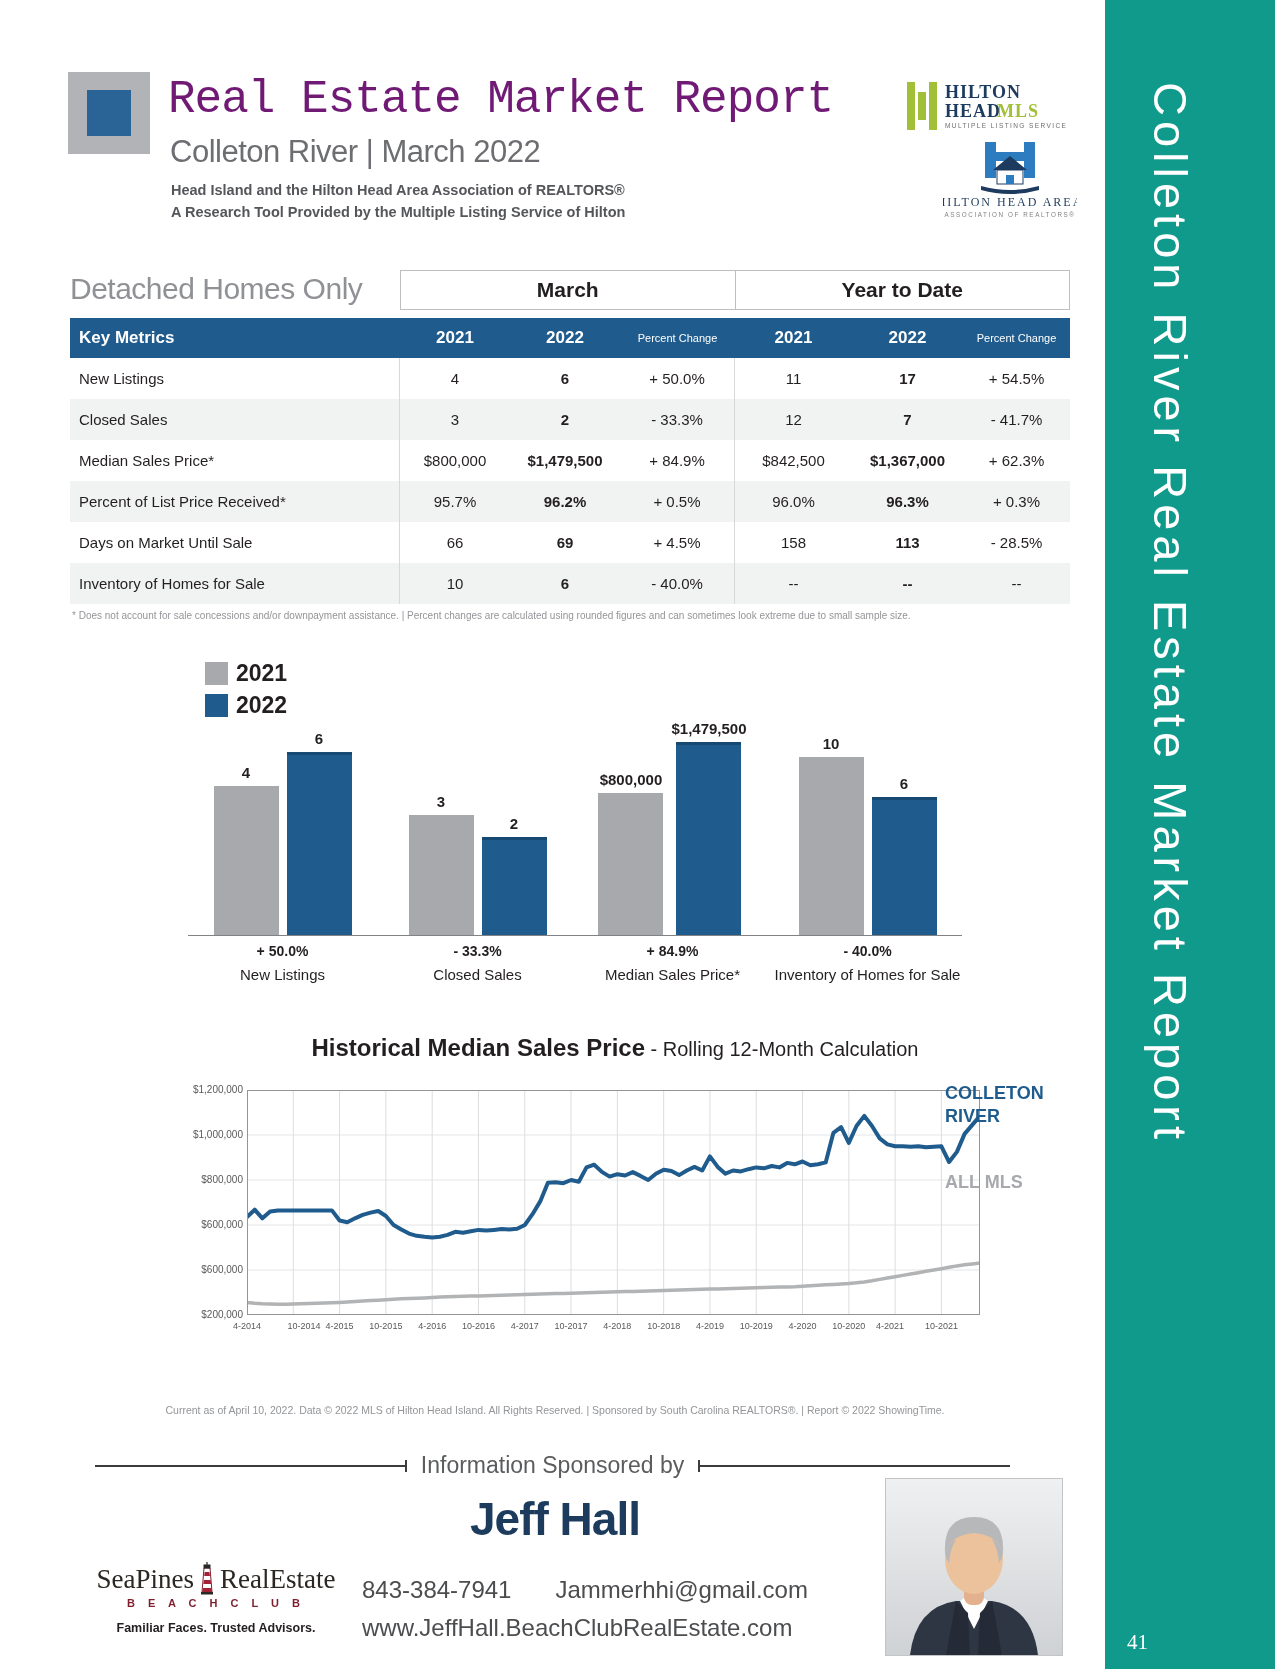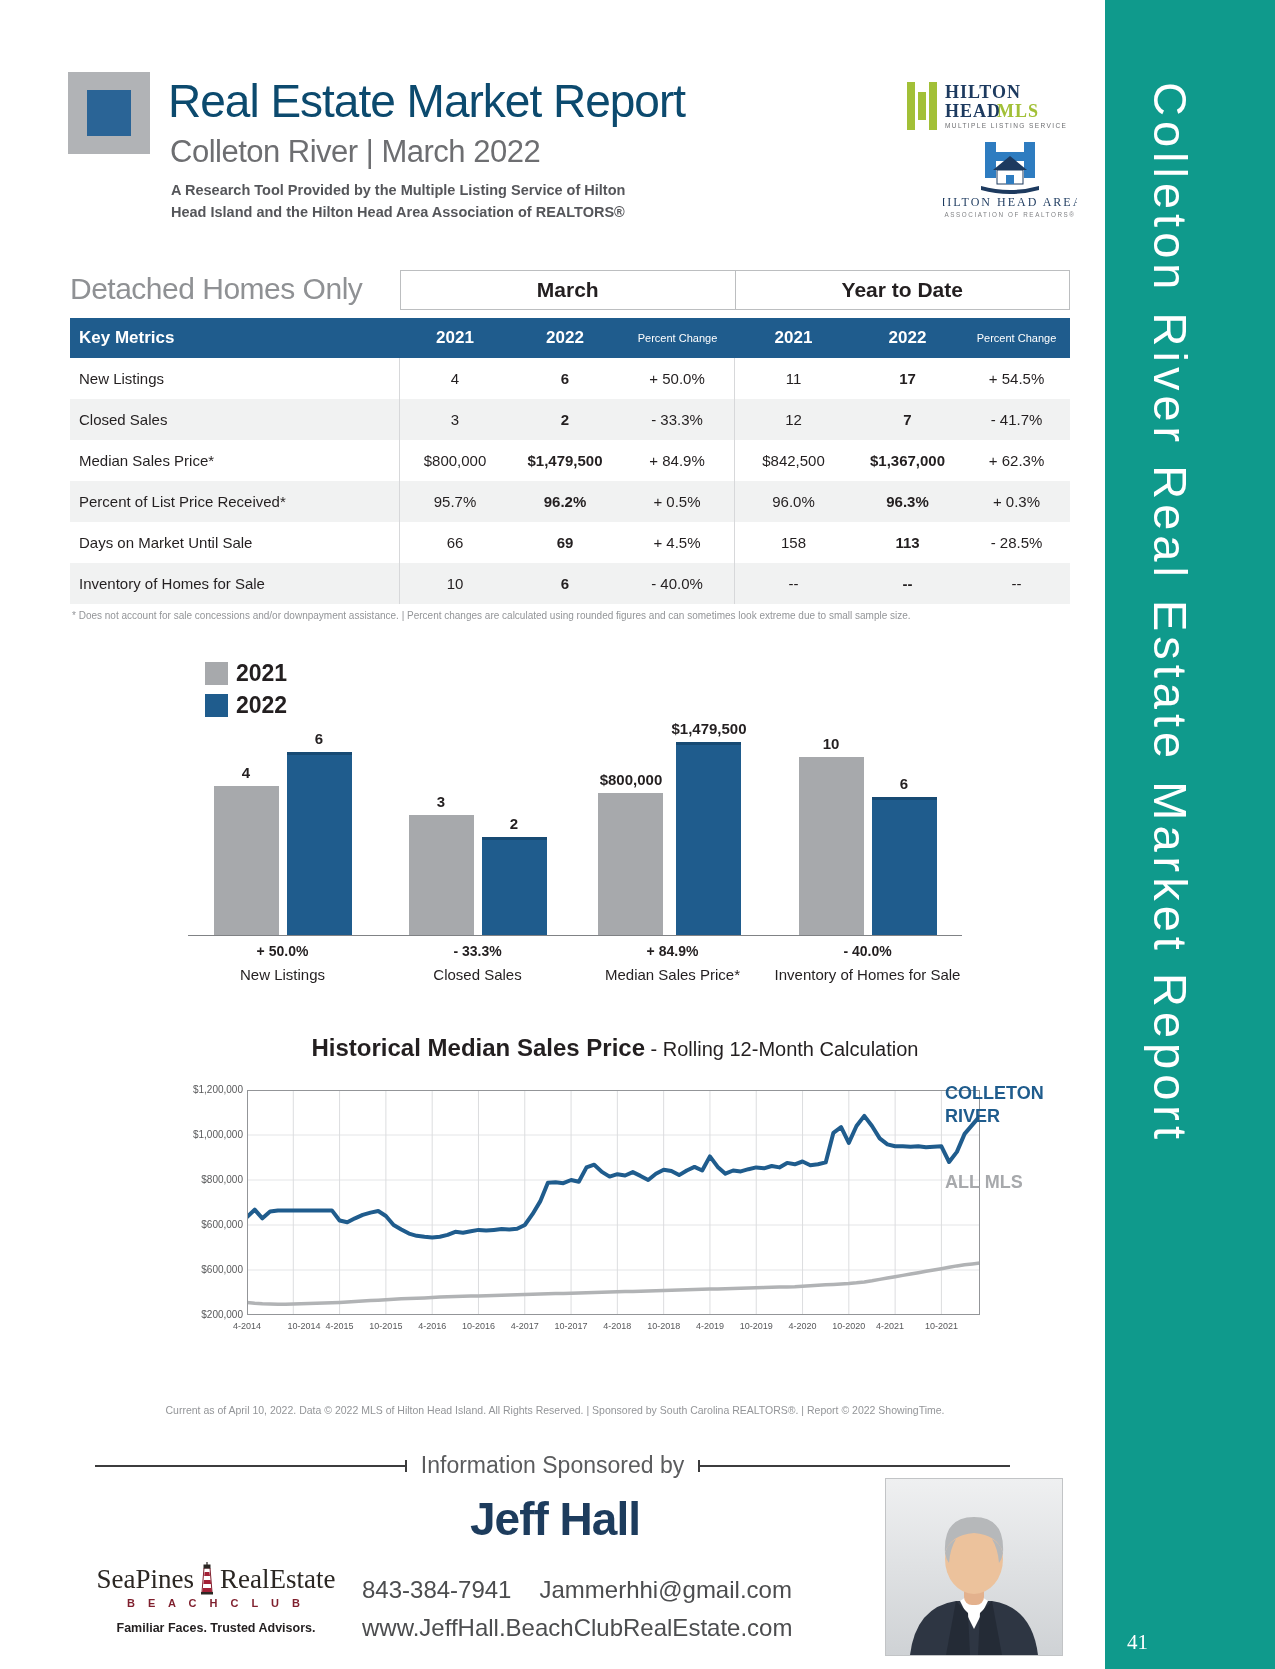--- a/index.html
+++ b/index.html
@@ -12,21 +12,21 @@
   
   .sidebar { position:absolute; left:1105px; top:0; width:170px; height:1669px; background:#0f9a8c; }
   .sidebar-text {
     position:absolute; top:82px; left:38px; writing-mode:vertical-rl;
     font-size:47px; letter-spacing:5px; color:#ffffff; font-weight:400; white-space:nowrap;
   }
   .page-number { position:absolute; bottom:14px; left:22px; color:#fff; font-family:"Liberation Serif", serif; font-size:21px; }
   
   .logo-mark { position:absolute; left:68px; top:72px; width:82px; height:82px; background:#b1b3b6; }
   .logo-mark .inner { position:absolute; left:19px; top:18px; width:44px; height:46px; background:#2a6496; }
-  .title { position:absolute; left:168px; top:74px; font-size:46px; color:#0c4a6e; letter-spacing:-1px; }
+  .title { position:absolute; left:168px; top:74px; font-size:46px; color:#701a75; letter-spacing:-1px;font-family:Liberation Mono, monospace; }
   .subtitle { position:absolute; left:170px; top:134px; font-size:31px; color:#6d6e71; letter-spacing:-0.5px; }
   .tagline { position:absolute; left:171px; top:180px; font-size:14.5px; font-weight:700; color:#55565a; line-height:1.5; }
   .logo-mls { position:absolute; left:905px; top:78px; }
   .logo-assoc { position:absolute; left:943px; top:140px; }
   
   .section-label { position:absolute; left:70px; top:272px; font-size:30px; color:#8f9194; letter-spacing:-0.5px; }
   .group-headers { position:absolute; left:400px; top:270px; width:670px; height:40px; display:flex; }
   .group-headers .gh { flex:1; border:1px solid #bcbec0; display:flex; align-items:center; justify-content:center;
     font-size:21px; font-weight:700; background:#fff; }
   .group-headers .gh + .gh { border-left:none; }
@@ -75,42 +75,42 @@
   
   .sponsored { position:absolute; left:95px; top:1452px; width:915px; display:flex; align-items:center; }
   .sponsored .rule { flex:1; height:2px; background:#3c3c3d; }
   .sponsored .tick { width:2px; height:12px; background:#3c3c3d; }
   .sponsored .stext { font-size:23px; color:#5b5c5e; padding:0 14px; white-space:nowrap; }
   .jeff-name { position:absolute; left:0; top:1492px; width:1110px; text-align:center; font-size:46px; font-weight:700; color:#1d3c5d; letter-spacing:-1px; }
   .seapines { position:absolute; left:96px; top:1562px; width:240px; text-align:center; }
   .sp-name { font-family:Liberation Serif, serif; font-size:27px; color:#2b2723; display:flex; align-items:center; justify-content:center; }
   .sp-club { font-size:11px; font-weight:700; letter-spacing:5px; color:#7f1f2d; margin-top:1px; }
   .sp-tag { font-size:12.5px; font-weight:700; color:#231f20; margin-top:12px; }
-  .contact1 { position:absolute; left:362px; top:1576px; font-size:24px; color:#4c4d4f; display:flex; gap:28px; }
+  .contact1 { position:absolute; left:362px; top:1576px; font-size:24px; color:#4c4d4f; display:flex; gap:44px; }
   .contact2 { position:absolute; left:362px; top:1614px; font-size:24px; color:#4c4d4f; }
   .photo { position:absolute; left:885px; top:1478px; width:178px; height:178px; border:1px solid #c2c4c6; background:#e6e7e8; }
 </style>
 </head>
 <body>
 
 <div id="page">
 
   <div class="sidebar">
     <div class="sidebar-text">Colleton River Real Estate Market Report</div>
     <div class="page-number">41</div>
   </div>
 
   <div class="logo-mark">
       <div class="inner"></div>
     </div>
   <div class="title">Real Estate Market Report</div>
   <div class="subtitle">Colleton River | March 2022</div>
   <div class="tagline">
+    <div>Head Island and the Hilton Head Area Association of REALTORS®</div>
     <div>A Research Tool Provided by the Multiple Listing Service of Hilton</div>
-    <div>Head Island and the Hilton Head Area Association of REALTORS®</div>
   </div>
 
   <div class="logo-mls">
     <svg width="170" height="58" viewBox="0 0 170 58">
       <rect x="2" y="4" width="8" height="48" fill="#a2c037"></rect>
       <rect x="13" y="14" width="8" height="28" fill="#a2c037"></rect>
       <rect x="24" y="4" width="8" height="48" fill="#a2c037"></rect>
       <text x="40" y="20" font-family="Liberation Serif, serif" font-size="18" font-weight="bold" fill="#1d3a5f" letter-spacing="1">HILTON</text>
       <text x="40" y="39" font-family="Liberation Serif, serif" font-size="18" font-weight="bold" fill="#1d3a5f" letter-spacing="1">HEAD</text>
       <text x="92" y="39" font-family="Liberation Serif, serif" font-size="18" font-weight="bold" fill="#a2c037" letter-spacing="1">MLS</text>

